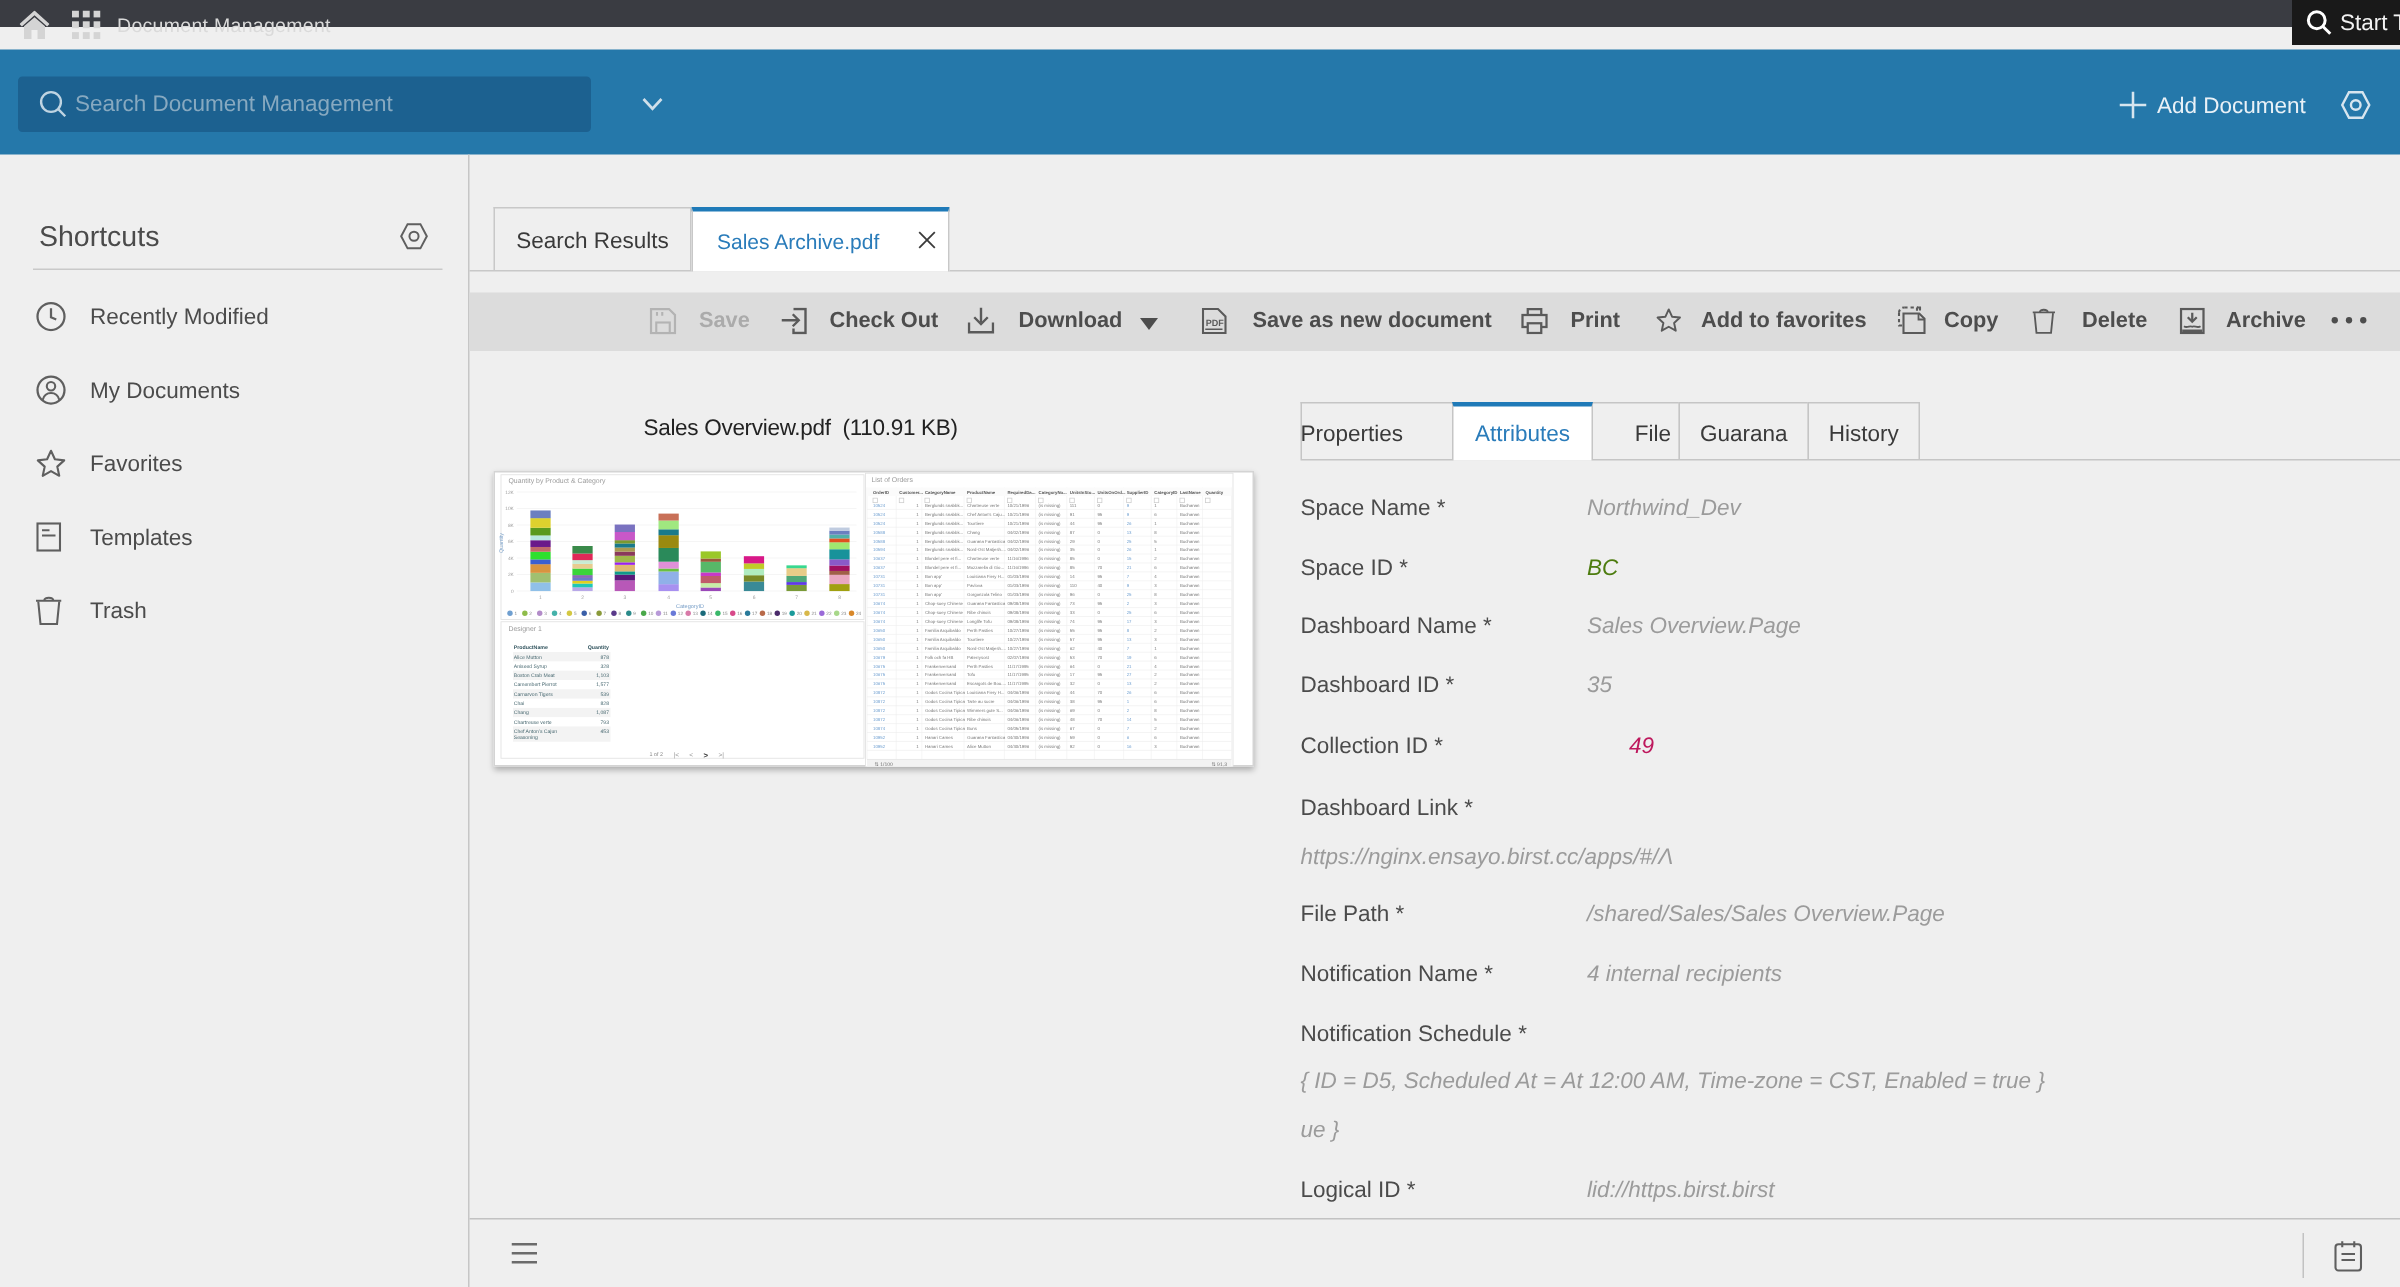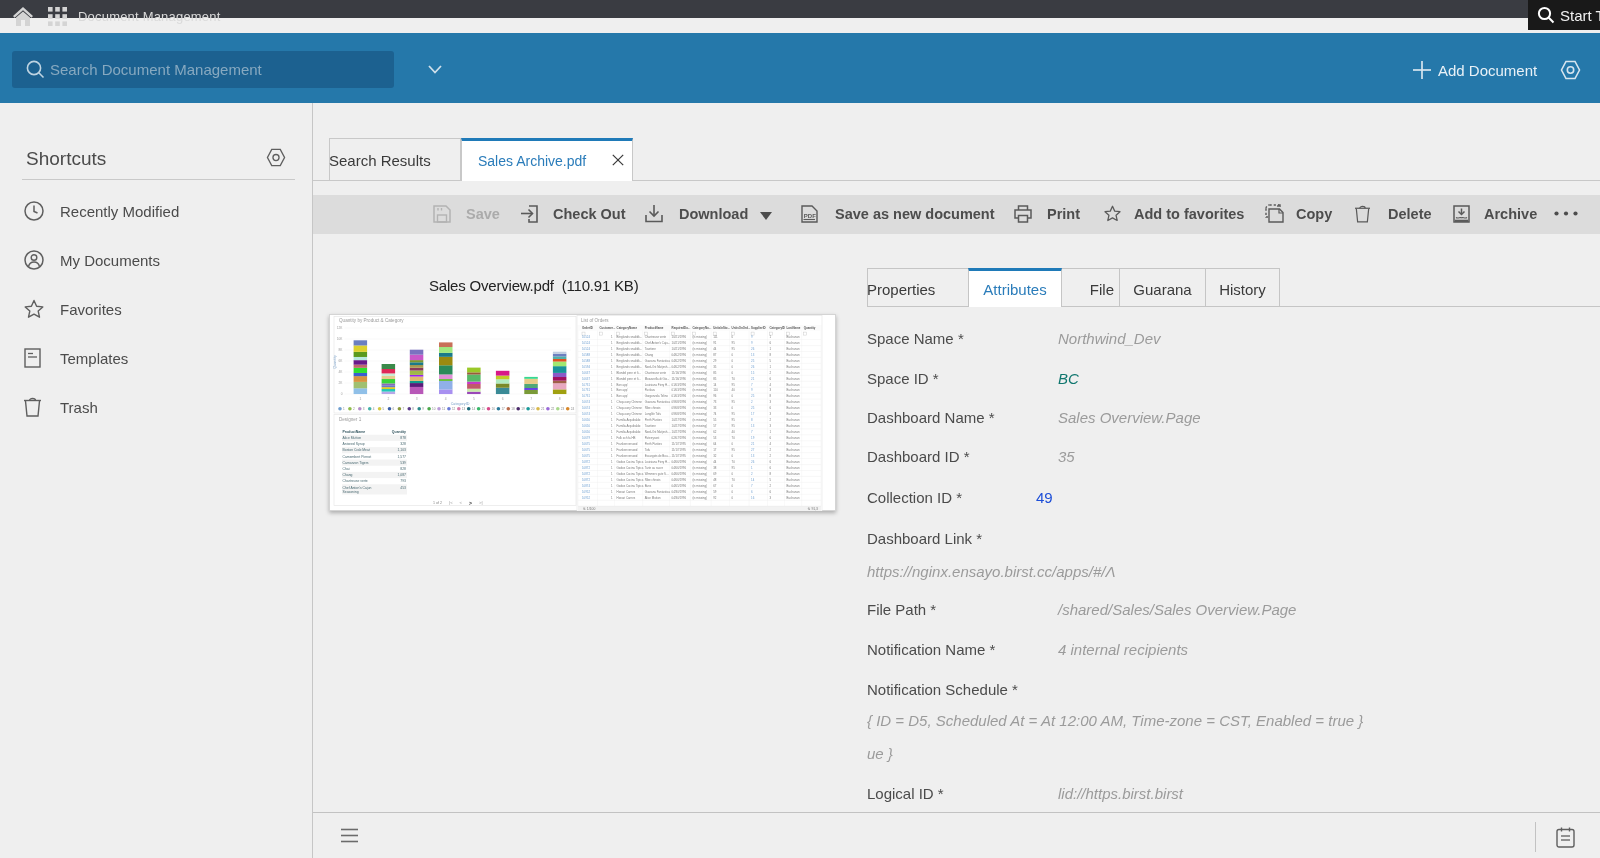--- a/index.html
+++ b/index.html
@@ -91,21 +91,21 @@
 <div class="abs" style="left:60px;top:350px;font-size:15px;color:#4b4b4b">Templates</div>
 <svg class="abs" style="left:24px;top:397px" width="17" height="20" viewBox="0 0 17 20">
 <path d="M1.5 4 L3 19 L14 19 L15.5 4" fill="none" stroke="#5f5f5f" stroke-width="1.4"></path>
 <line x1="0" y1="3.5" x2="17" y2="3.5" stroke="#5f5f5f" stroke-width="1.4"></line>
 <path d="M5.5 3.5 C5.5 0.8 11.5 0.8 11.5 3.5" fill="none" stroke="#5f5f5f" stroke-width="1.4"></path>
   </svg>
 <div class="abs" style="left:60px;top:399px;font-size:15px;color:#4b4b4b">Trash</div>
 
 <div class="abs" style="left:313px;top:180px;width:1287px;height:1px;background:#c8c8c8"></div>
 <div class="abs" style="left:329px;top:138px;width:132px;height:42px;background:#efefef;border:1px solid #c8c8c8;border-bottom:none"></div>
-<div class="abs" style="left:329px;top:152px;width:132px;font-size:15px;color:#3a3a3a">Search Results</div>
+<div class="abs" style="left:329px;top:152px;width:132px;text-align:center;font-size:15px;color:#3a3a3a">Search Results</div>
 <div class="abs" style="left:461px;top:138px;width:172px;height:43px;background:#ffffff;border:1px solid #c8c8c8;border-bottom:none;border-top:3px solid #1f7ab8"></div>
 <div class="abs" style="left:478px;top:153px;font-size:14px;color:#2a7cba">Sales Archive.pdf</div>
 <svg class="abs" style="left:612px;top:154px" width="12" height="12" viewBox="0 0 12 12">
   <line x1="0.8" y1="0.8" x2="11.2" y2="11.2" stroke="#3a3a3a" stroke-width="1.2"></line>
   <line x1="11.2" y1="0.8" x2="0.8" y2="11.2" stroke="#3a3a3a" stroke-width="1.2"></line>
 </svg>
 
 <div class="abs" style="left:313px;top:195px;width:1287px;height:39px;background:#dcdcdc"></div>
 <svg class="abs" style="left:433px;top:205px" width="18" height="18" viewBox="0 0 18 18">
 <path d="M1 1 L13 1 L17 5 L17 17 L1 17 Z" fill="none" stroke="#b3b3b3" stroke-width="1.5"></path>
@@ -744,27 +744,27 @@
 <div class="abs" style="left:1119px;top:268px;width:87px;height:38px;background:#efefef;border:1px solid #c5c5c5;border-bottom:none"></div>
 <div class="abs" style="left:1119px;top:281px;width:87px;text-align:center;font-size:15px;color:#3a3a3a">Guarana</div>
 <div class="abs" style="left:1205px;top:268px;width:75px;height:38px;background:#efefef;border:1px solid #c5c5c5;border-bottom:none"></div>
 <div class="abs" style="left:1205px;top:281px;width:75px;text-align:center;font-size:15px;color:#3a3a3a">History</div>
 <div class="abs" style="left:968px;top:268px;width:94px;height:39px;background:#ffffff;border:1px solid #c5c5c5;border-bottom:none;border-top:3px solid #1f7ab8"></div>
 <div class="abs" style="left:968px;top:281px;width:94px;text-align:center;font-size:15px;color:#2a7cba">Attributes</div>
 
 <div class="abs" style="left:867px;top:330px;font-size:15px;color:#4b4b4b">Space Name *</div>
 <div class="abs" style="left:1058px;top:330px;font-size:15px;font-style:italic;color:#9b9b9b">Northwind_Dev</div>
 <div class="abs" style="left:867px;top:370px;font-size:15px;color:#4b4b4b">Space ID *</div>
-<div class="abs" style="left:1058px;top:370px;font-size:15px;font-style:italic;color:#0f766e">BC</div>
+<div class="abs" style="left:1058px;top:370px;font-size:15px;font-style:italic;color:#4d7c0f">BC</div>
 <div class="abs" style="left:867px;top:409px;font-size:15px;color:#4b4b4b">Dashboard Name *</div>
 <div class="abs" style="left:1058px;top:409px;font-size:15px;font-style:italic;color:#9b9b9b">Sales Overview.Page</div>
 <div class="abs" style="left:867px;top:448px;font-size:15px;color:#4b4b4b">Dashboard ID *</div>
 <div class="abs" style="left:1058px;top:448px;font-size:15px;font-style:italic;color:#9b9b9b">35</div>
 <div class="abs" style="left:867px;top:489px;font-size:15px;color:#4b4b4b">Collection ID *</div>
-<div class="abs" style="left:1036px;top:489px;font-size:15px;color:#1d4ed8">49</div>
+<div class="abs" style="left:1086px;top:489px;font-size:15px;font-style:italic;color:#be185d">49</div>
 <div class="abs" style="left:867px;top:530px;font-size:15px;color:#4b4b4b">Dashboard Link *</div>
 <div class="abs" style="left:867px;top:563px;font-size:15px;font-style:italic;color:#9b9b9b">https://nginx.ensayo.birst.cc/apps/#/Λ</div>
 <div class="abs" style="left:867px;top:601px;font-size:15px;color:#4b4b4b">File Path *</div>
 <div class="abs" style="left:1058px;top:601px;font-size:15px;font-style:italic;color:#9b9b9b">/shared/Sales/Sales Overview.Page</div>
 <div class="abs" style="left:867px;top:641px;font-size:15px;color:#4b4b4b">Notification Name *</div>
 <div class="abs" style="left:1058px;top:641px;font-size:15px;font-style:italic;color:#9b9b9b">4 internal recipients</div>
 <div class="abs" style="left:867px;top:681px;font-size:15px;color:#4b4b4b">Notification Schedule *</div>
 <div class="abs" style="left:867px;top:712px;font-size:15px;font-style:italic;color:#9b9b9b">{ ID = D5, Scheduled At = At 12:00 AM, Time-zone = CST, Enabled = true }</div>
 <div class="abs" style="left:867px;top:745px;font-size:15px;font-style:italic;color:#9b9b9b">ue }</div>
 <div class="abs" style="left:867px;top:785px;font-size:15px;color:#4b4b4b">Logical ID *</div>

